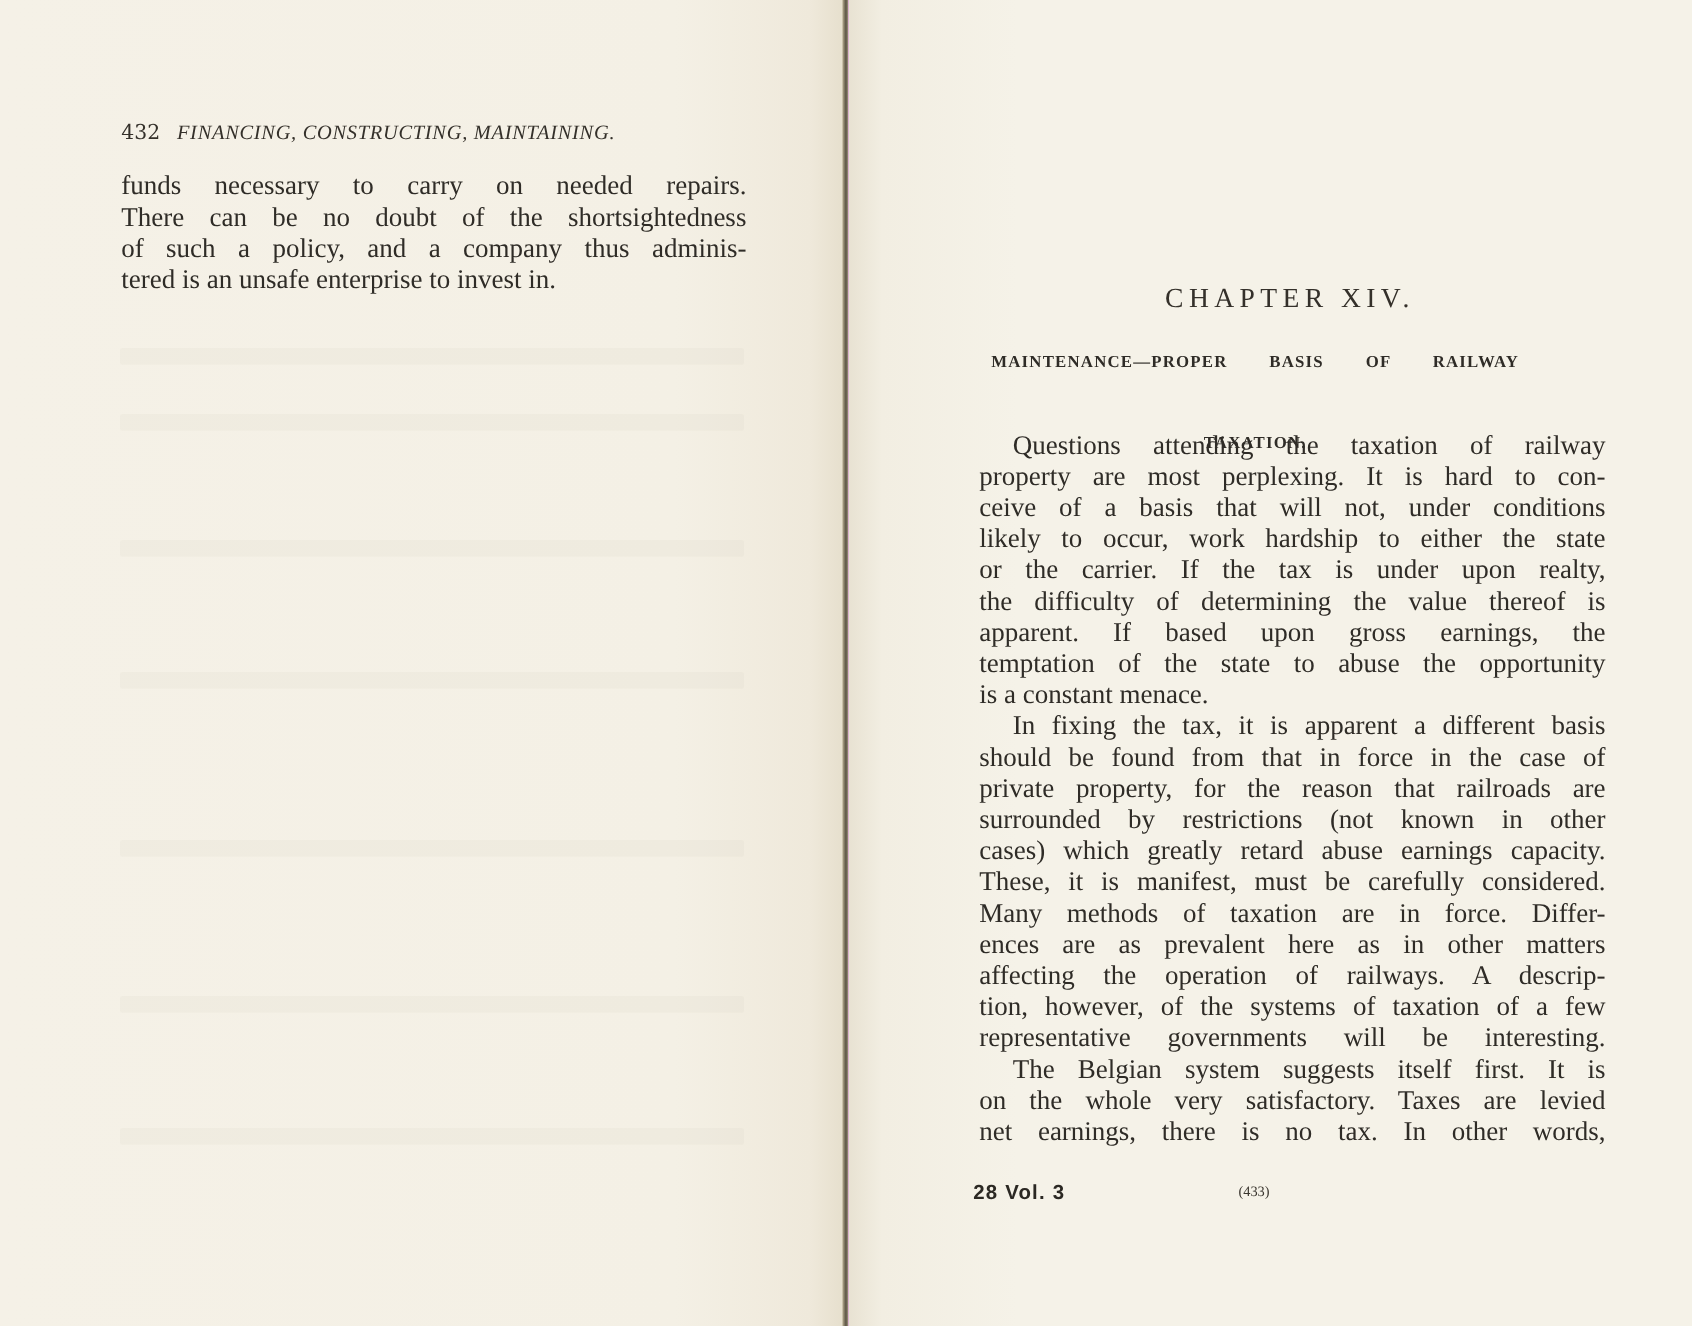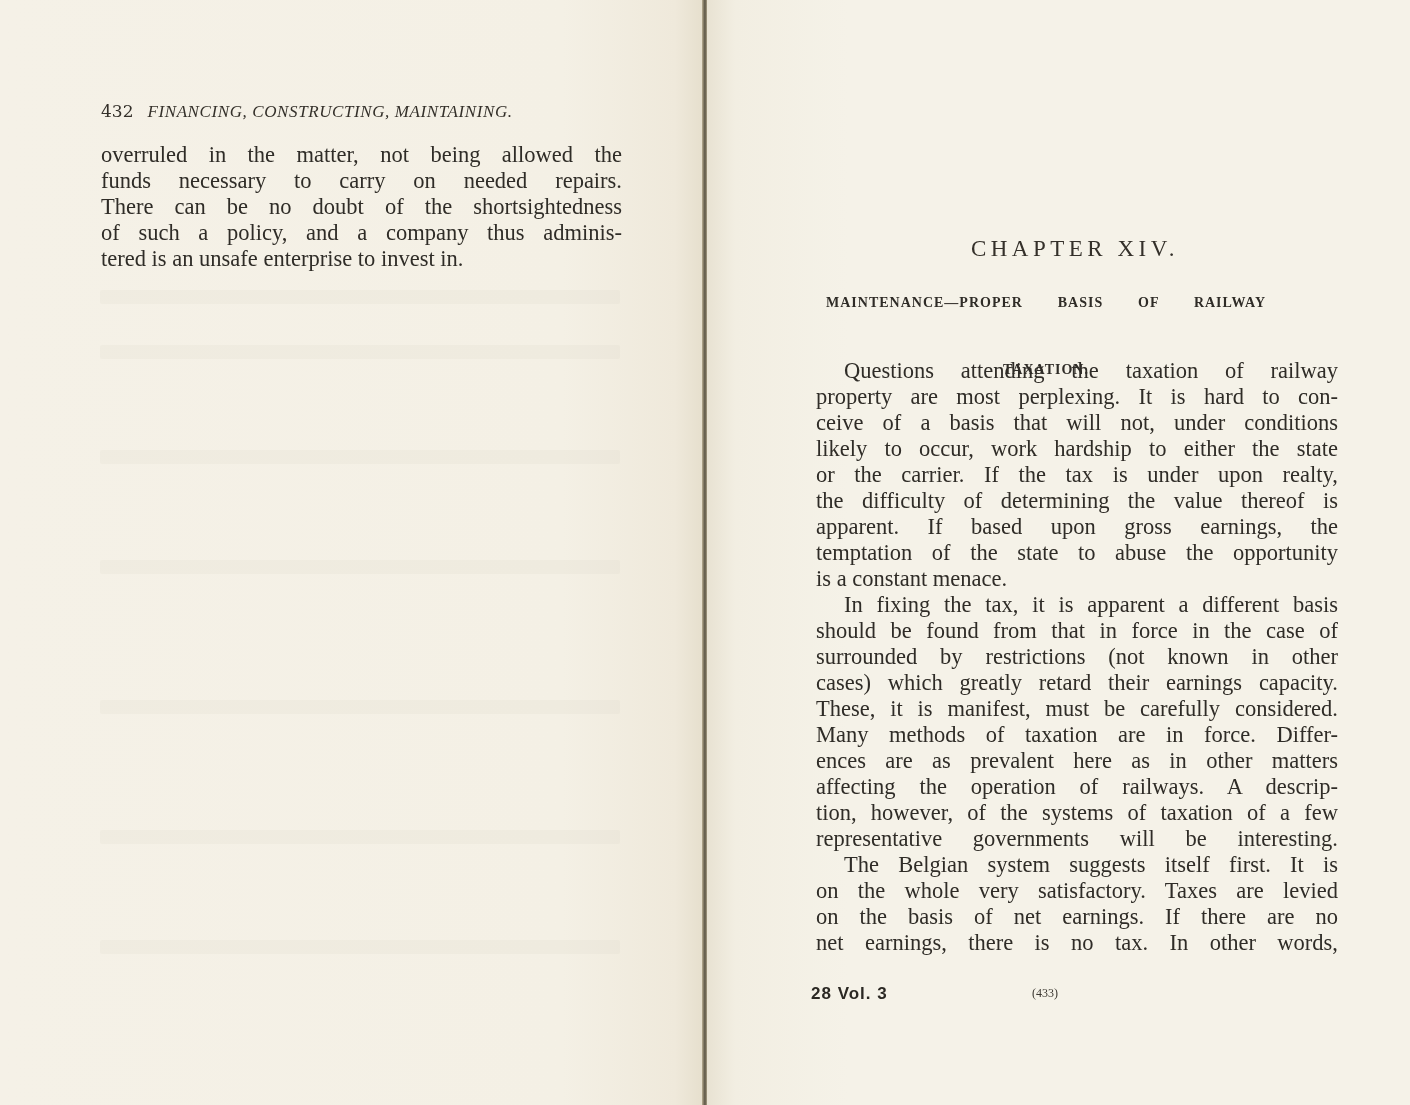--- a/index.html
+++ b/index.html
@@ -164,21 +164,20 @@
 <body>
 
 <div class="spread">
 
   <div class="page page-left">
     <div class="running-head">
       <span class="pno">432</span><span class="title">FINANCING, CONSTRUCTING, MAINTAINING.</span>
     </div>
 
     <div class="body-left">
-      <span class="line">overruled in the matter, not being allowed the</span>
       <span class="line">funds necessary to carry on needed repairs.</span>
       <span class="line">There can be no doubt of the shortsightedness</span>
       <span class="line">of such a policy, and a company thus adminis-</span>
       <span class="line last">tered is an unsafe enterprise to invest in.</span>
     </div>
 
     <div class="bleed" style="left:100px; top:290px; width:520px;"></div>
     <div class="bleed" style="left:100px; top:345px; width:520px;"></div>
     <div class="bleed" style="left:100px; top:450px; width:520px;"></div>
     <div class="bleed" style="left:100px; top:560px; width:520px;"></div>
@@ -206,33 +205,33 @@
       <span class="line">likely to occur, work hardship to either the state</span>
       <span class="line">or the carrier. If the tax is under upon realty,</span>
       <span class="line">the difficulty of determining the value thereof is</span>
       <span class="line">apparent. If based upon gross earnings, the</span>
       <span class="line">temptation of the state to abuse the opportunity</span>
       <span class="line last">is a constant menace.</span>
     </div>
     <div>
       <span class="line indent">In fixing the tax, it is apparent a different basis</span>
       <span class="line">should be found from that in force in the case of</span>
+      <span class="line">private property, for the reason that railroads are</span>
       <span class="line">surrounded by restrictions (not known in other</span>
-      <span class="line">cases) which greatly retard their earnings capacity.</span>
+      <span class="line">cases) which greatly retard abuse earnings capacity.</span>
       <span class="line">These, it is manifest, must be carefully considered.</span>
       <span class="line">Many methods of taxation are in force. Differ-</span>
       <span class="line">ences are as prevalent here as in other matters</span>
       <span class="line">affecting the operation of railways. A descrip-</span>
       <span class="line">tion, however, of the systems of taxation of a few</span>
       <span class="line">representative governments will be interesting.</span>
     </div>
     <div>
       <span class="line indent">The Belgian system suggests itself first. It is</span>
       <span class="line">on the whole very satisfactory. Taxes are levied</span>
-      <span class="line">on the basis of net earnings. If there are no</span>
       <span class="line">net earnings, there is no tax. In other words,</span>
     </div>
   </div>
 
   <div class="signature">28 Vol. 3</div>
   <div class="folio-bottom">(433)</div>
 
 </div>
 
 </body></html>

